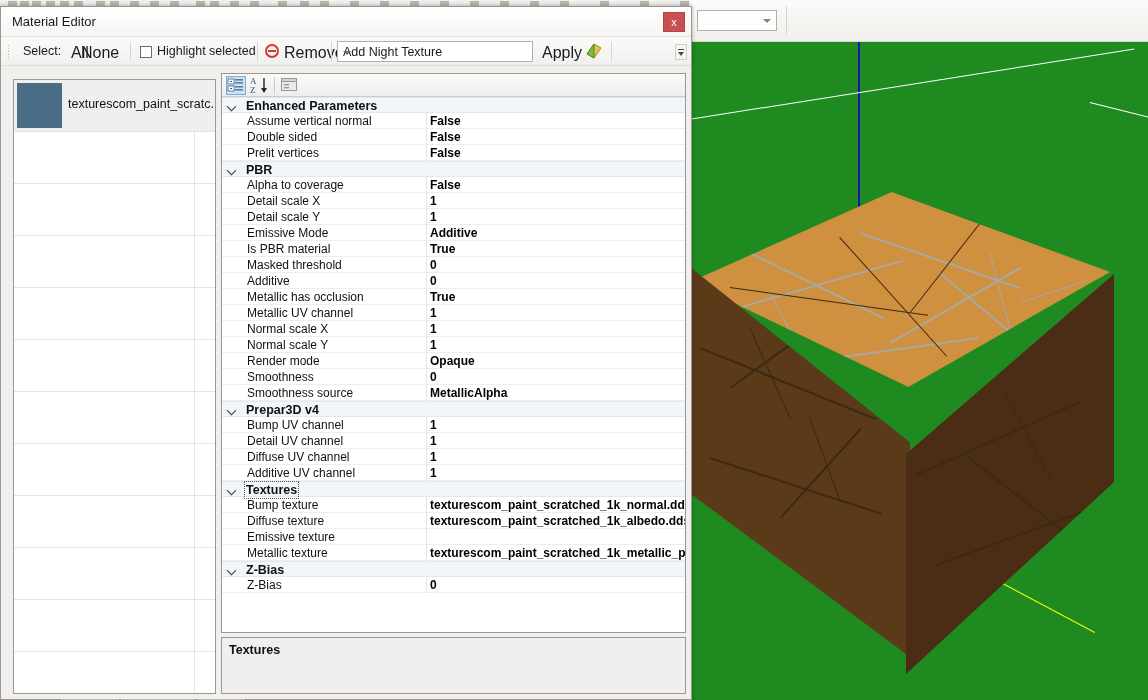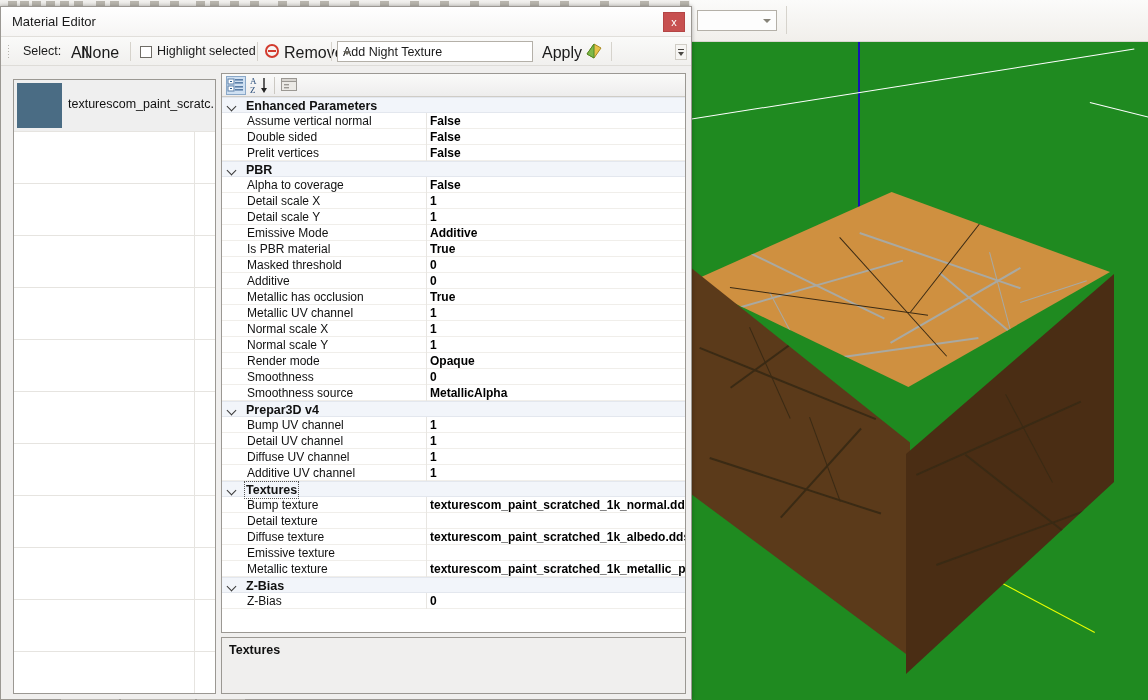--- a/index.html
+++ b/index.html
@@ -570,26 +570,20 @@
           </div>
           <div class="pg-row">
             <span class="prowline"></span>
             <span class="pvline"></span>
             <span class="pname">Bump texture</span>
             <span class="pval">texturescom_paint_scratched_1k_normal.dds</span>
           </div>
           <div class="pg-row">
             <span class="prowline"></span>
             <span class="pvline"></span>
-            <span class="pname">Detail texture</span>
-            <span class="pval"></span>
-          </div>
-          <div class="pg-row">
-            <span class="prowline"></span>
-            <span class="pvline"></span>
             <span class="pname">Diffuse texture</span>
             <span class="pval">texturescom_paint_scratched_1k_albedo.dds</span>
           </div>
           <div class="pg-row">
             <span class="prowline"></span>
             <span class="pvline"></span>
             <span class="pname">Emissive texture</span>
             <span class="pval"></span>
           </div>
           <div class="pg-row">

